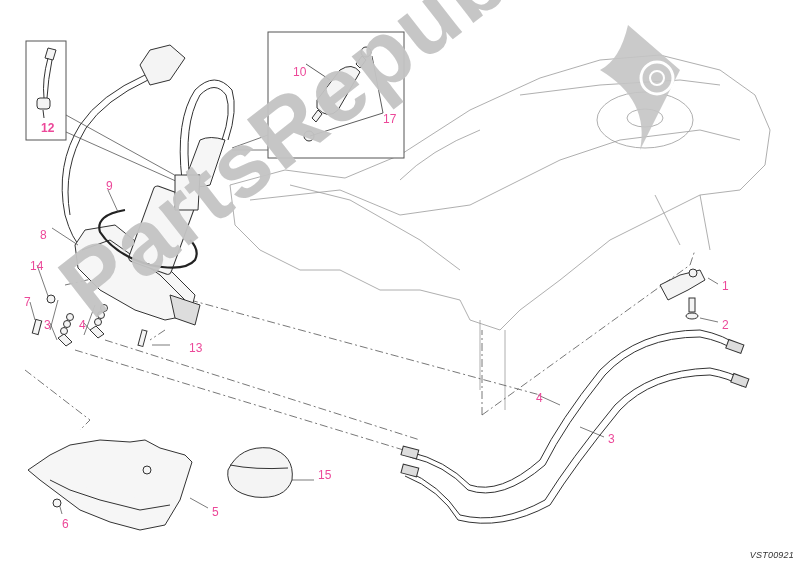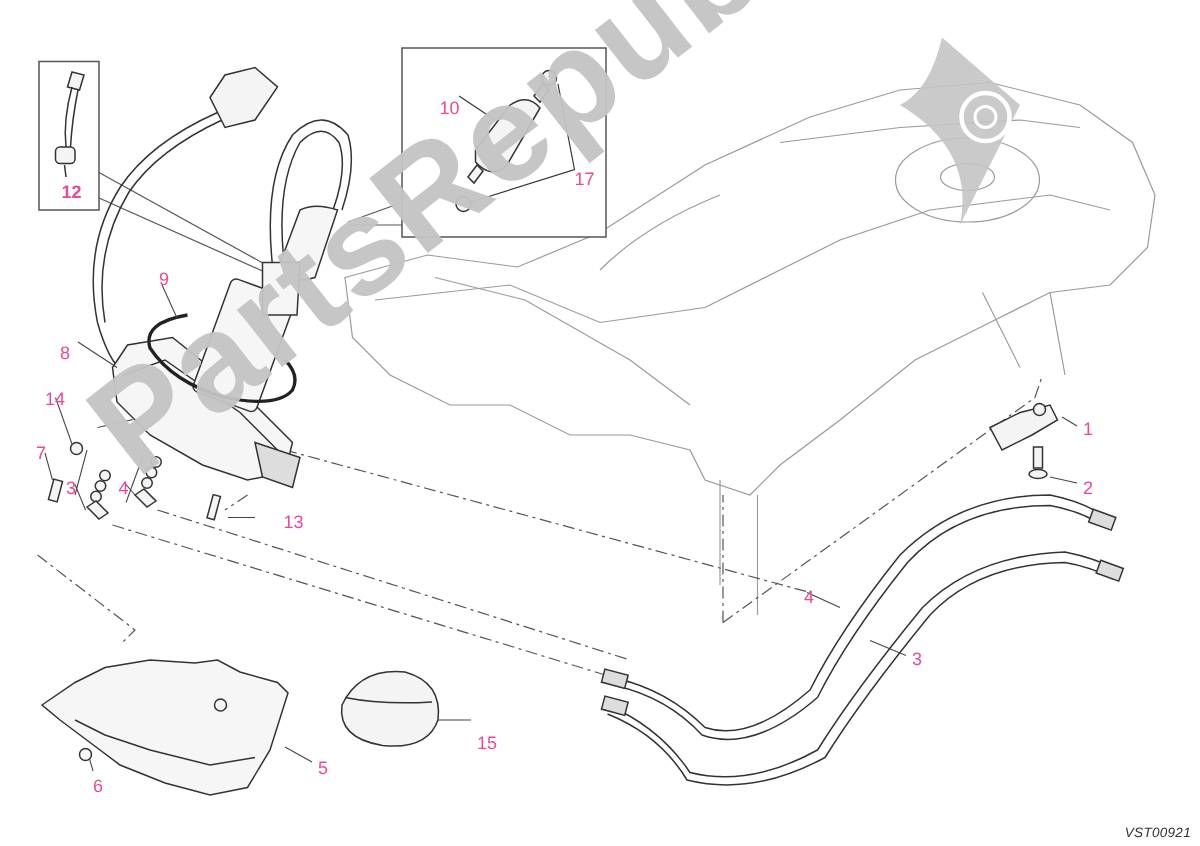--- a/index.html
+++ b/index.html
@@ -168,18 +168,18 @@
   <div class="callout" style="left:212px;top:506px;">5</div>
   <div class="callout" style="left:62px;top:518px;">6</div>
   <div class="callout" style="left:24px;top:296px;">7</div>
   <div class="callout" style="left:40px;top:229px;">8</div>
   <div class="callout" style="left:106px;top:180px;">9</div>
   <div class="callout" style="left:293px;top:66px;">10</div>
   <div class="callout" style="left:383px;top:113px;">17</div>
   <div class="callout" style="left:41px;top:122px;font-weight:bold;">12</div>
   <div class="callout" style="left:173px;top:342px;margin-left:16px;">13</div>
   <div class="callout" style="left:30px;top:260px;">14</div>
-  <div class="callout" style="left:318px;top:489px;">15</div>
+  <div class="callout" style="left:318px;top:469px;">15</div>
   <div class="callout" style="left:44px;top:319px;">3</div>
   <div class="callout" style="left:79px;top:319px;">4</div>
 
   <div class="code">VST00921</div>
 </div>
 
 </body></html>

